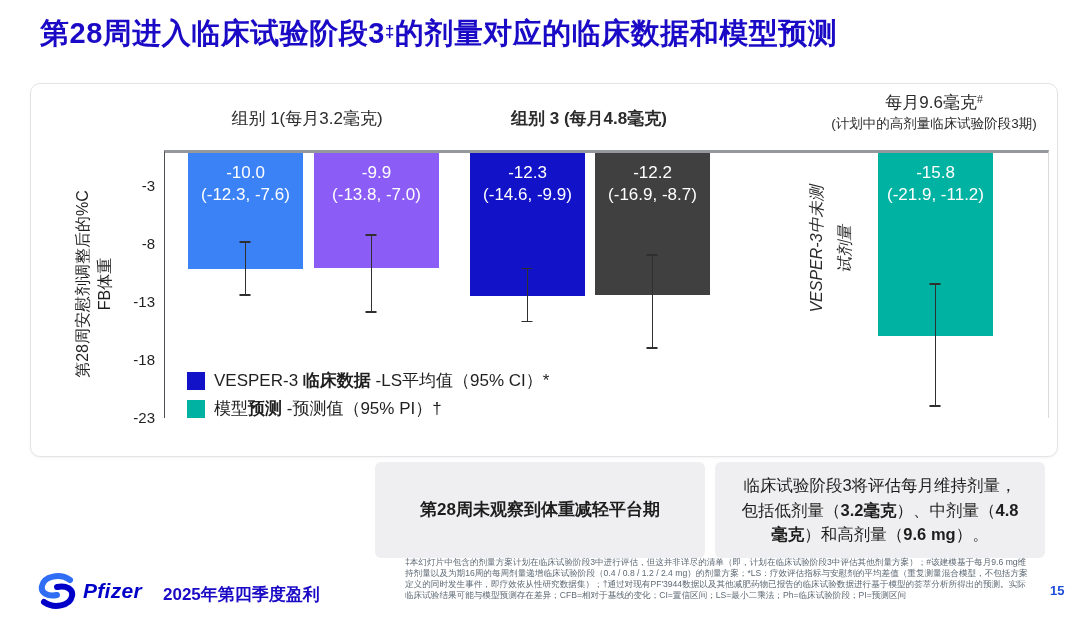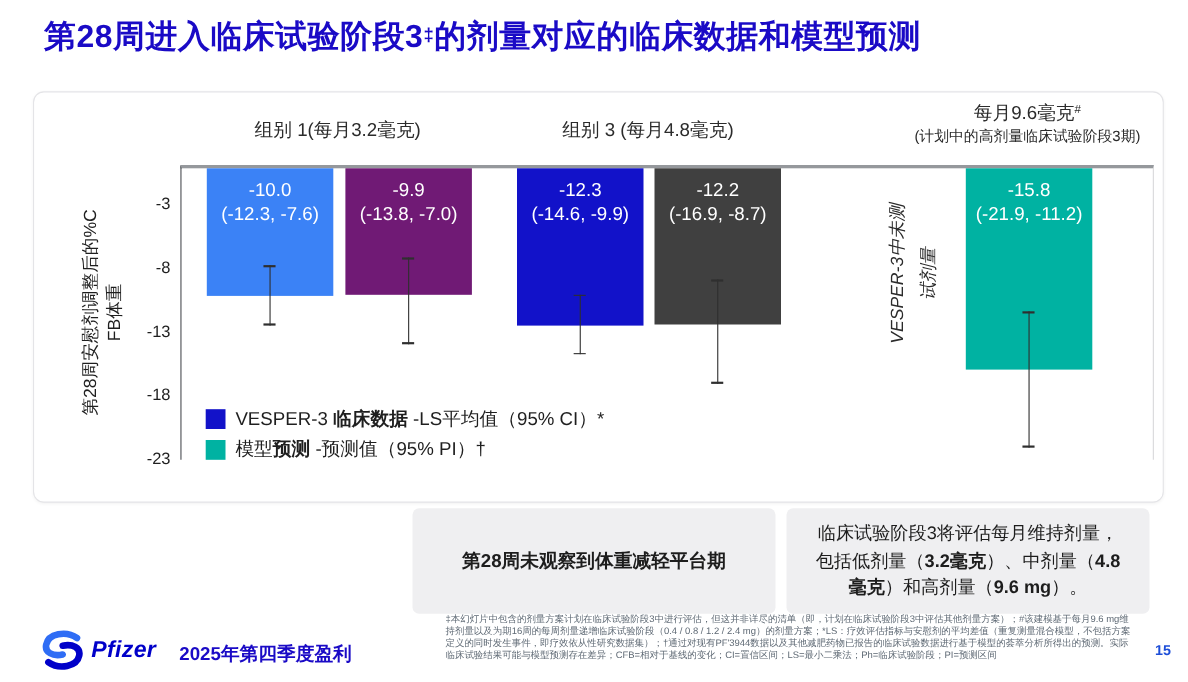--- a/index.html
+++ b/index.html
@@ -8,21 +8,21 @@
 
   
   .title{position:absolute;left:40px;top:14px;width:1000px;font-size:29px;font-weight:800;color:#1a0ac6;letter-spacing:.5px;}
   .title sup{font-size:58%;vertical-align:6px;}
 
   
   .card{position:absolute;left:30px;top:83px;width:1028px;height:374px;background:#fff;border:1px solid #e4e4e7;border-radius:10px;box-shadow:0 1px 3px rgba(0,0,0,.05);}
   .hdr{position:absolute;color:#2b2b2b;text-align:center;font-size:17px;line-height:1.25;}
   .hdr sup{font-size:62%;vertical-align:5px;}
   .hdr1{left:136px;top:24px;width:280px;}
-  .hdr2{left:418px;top:24px;width:280px;}
+  .hdr2{left:418px;top:24px;width:280px;font-weight:bold;}
   .hdr3{left:753px;top:8px;width:300px;}
   .hdr3 .hdr-line2{font-size:13.5px;margin-top:3px;}
 
   .ylabel{position:absolute;left:-58px;top:168px;width:262px;height:64px;transform:rotate(-90deg);color:#1f1f1f;font-size:16px;text-align:center;white-space:pre-line;line-height:1.35;}
 
   .plot{position:absolute;left:133px;top:66px;width:885px;height:268px;border-top:3px solid #95989c;border-left:1.5px solid #4a4d52;border-right:1px solid #d9d9db;}
   .tick{position:absolute;right:100%;padding-right:10px;width:46px;text-align:right;font-size:15px;color:#1f1f1f;}
   .bar{position:absolute;top:0;}
   .bar-label{padding-top:9px;text-align:center;color:#fff;font-size:17px;line-height:1.3;}
   .ebar{position:absolute;width:1.6px;background:#2f2f2f;}
@@ -77,21 +77,21 @@
         <div class="tick" style="top: 139.8px;">-13</div>
         <div class="tick" style="top: 197.8px;">-18</div>
         <div class="tick" style="top: 255.8px;">-23</div>
         <div class="bar" style="left: 23px; width: 115px; height: 116px; background: #3b82f6;">
           <div class="bar-label">
             <div>-10.0</div>
             <div>(-12.3, -7.6)</div>
           </div>
         </div>
         <div class="ebar" style="left: 79.7px; top: 88.16px; height: 54.52px;"></div>
-        <div class="bar" style="left: 149px; width: 115px; height: 114.84px; background: #701a75;">
+        <div class="bar" style="left: 149px; width: 125px; height: 114.84px; background: #8b5cf6;">
           <div class="bar-label">
             <div>-9.9</div>
             <div>(-13.8, -7.0)</div>
           </div>
         </div>
         <div class="ebar" style="left: 205.7px; top: 81.2px; height: 78.88px;"></div>
         <div class="bar" style="left: 305px; width: 115px; height: 142.68px; background: rgb(18, 18, 201);">
           <div class="bar-label">
             <div>-12.3</div>
             <div>(-14.6, -9.9)</div>

